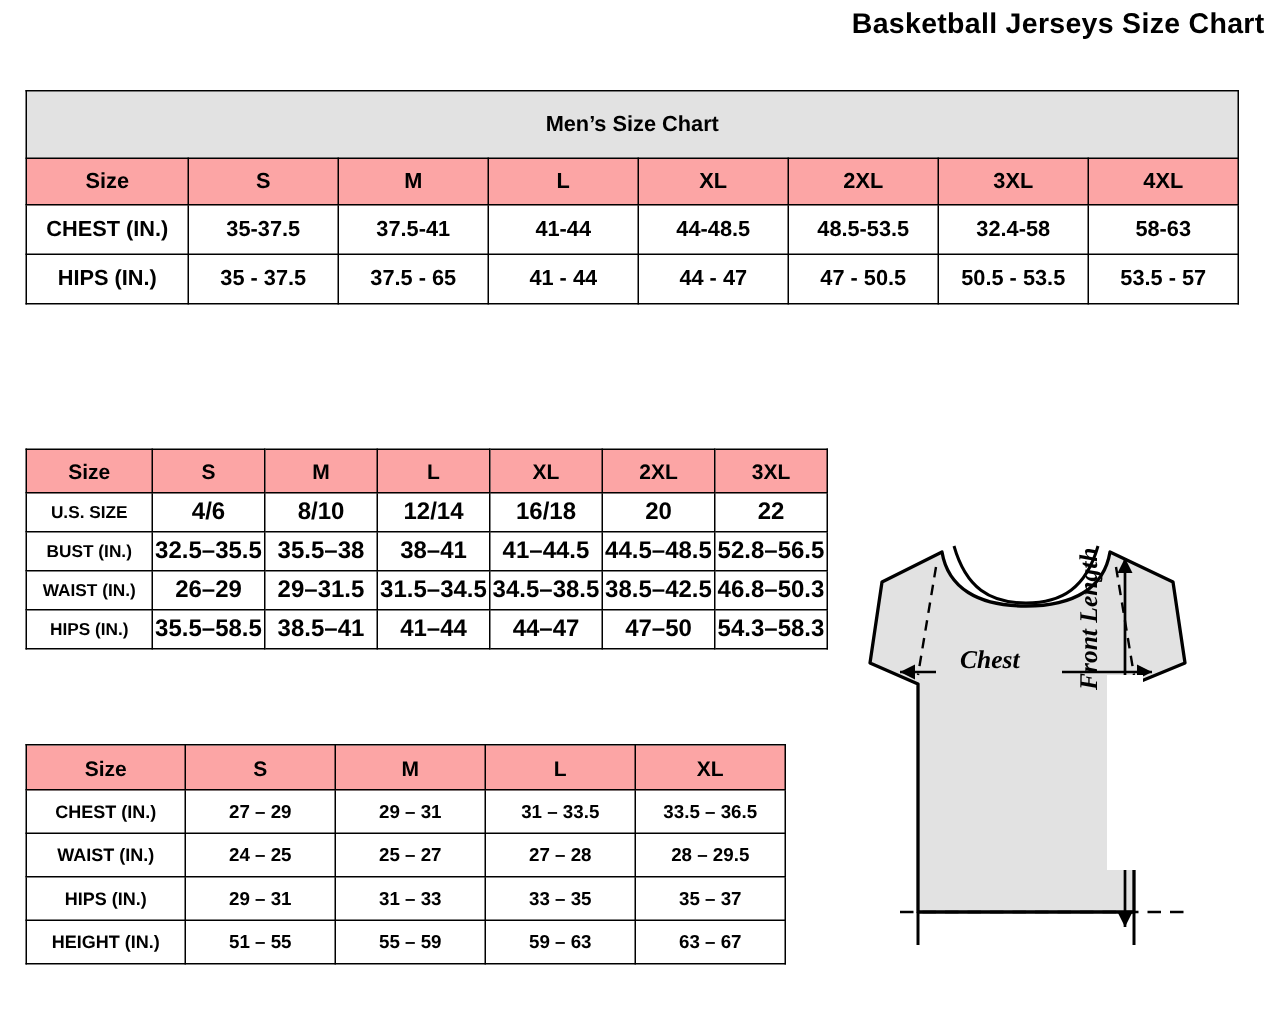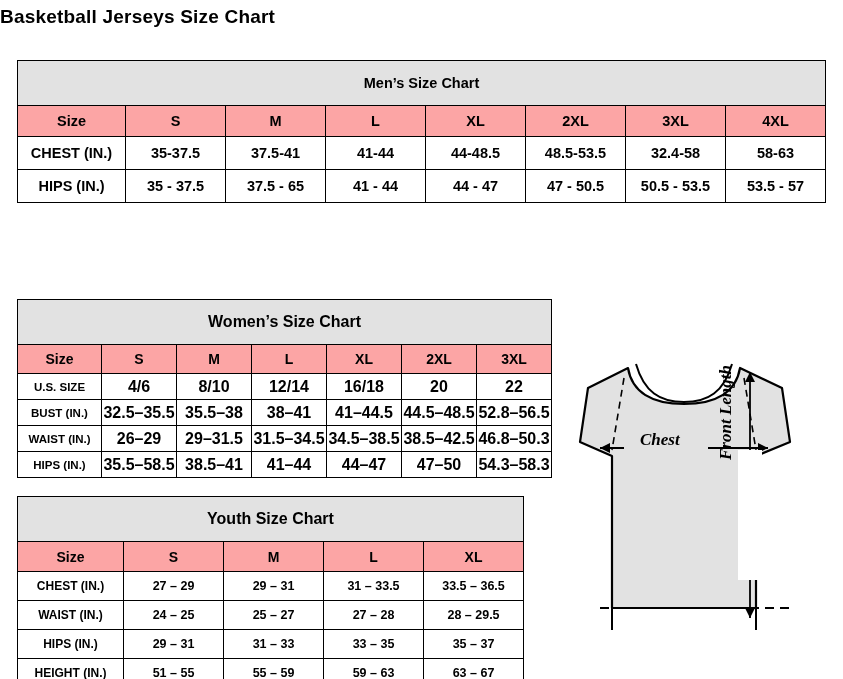--- a/index.html
+++ b/index.html
@@ -13,21 +13,21 @@
     position: relative;
     font-family: "Liberation Sans", sans-serif;
     color: #000000;
     overflow: hidden;
   }
   .page-title {
     position: absolute;
     top: 6px;
     left: 0;
     width: 843px;
-    text-align: left;
+    text-align: right;
     font-size: 19px;
     font-weight: bold;
     letter-spacing: 0.2px;
   }
 
   table {
     border-collapse: collapse;
     table-layout: fixed;
   }
   table td, table th {
@@ -181,23 +181,20 @@
   <colgroup>
     <col style="width:84px">
       <col style="width:75px">
       <col style="width:75px">
       <col style="width:75px">
     <col style="width:75px">
       <col style="width:75px">
       <col style="width:75px">
   </colgroup>
   <tbody>
-    <tr>
-      <td class="caption-cell" colspan="7">Women’s Size Chart</td>
-    </tr>
     <tr class="head-row">
       <td>Size</td>
       <td>S</td>
       <td>M</td>
       <td>L</td>
       <td>XL</td>
       <td>2XL</td>
       <td>3XL</td>
     </tr>
     <tr>
@@ -241,23 +238,20 @@
 
 <table id="youth-table">
   <colgroup>
     <col style="width:106px">
       <col style="width:100px">
       <col style="width:100px">
       <col style="width:100px">
       <col style="width:100px">
   </colgroup>
   <tbody>
-    <tr>
-      <td class="caption-cell" colspan="5">Youth Size Chart</td>
-    </tr>
     <tr class="head-row">
       <td>Size</td>
       <td>S</td>
       <td>M</td>
       <td>L</td>
       <td>XL</td>
     </tr>
     <tr>
       <td class="rowlabel">CHEST (IN.)</td>
       <td>27  –  29</td>

